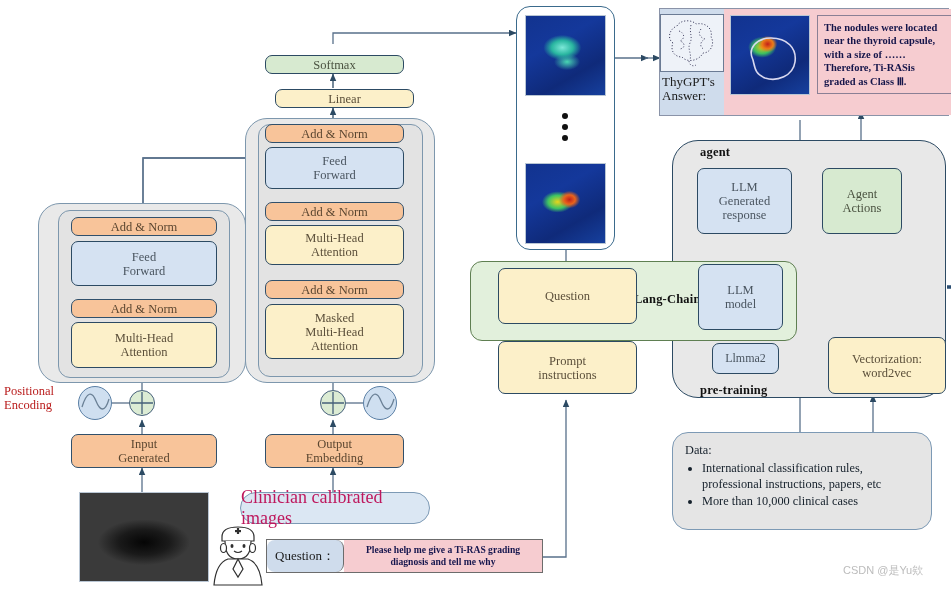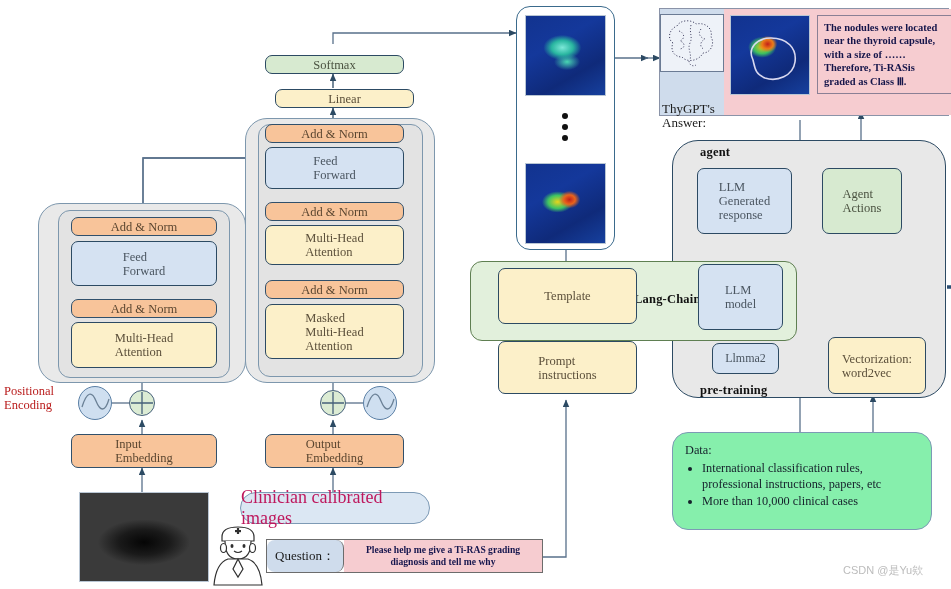--- a/index.html
+++ b/index.html
@@ -3,21 +3,21 @@
 <meta charset="utf-8">
 <style>
   html,body{margin:0;padding:0;background:#ffffff;}
   body{font-family:"Liberation Serif", serif;}
   #root{position:relative;width:951px;height:589px;overflow:hidden;background:#fff;}
 
   
   .node{
     position:absolute;box-sizing:border-box;
     display:flex;align-items:center;justify-content:center;
-    text-align:left;line-height:1.12;
+    text-align:center;line-height:1.12;
     border:1.4px solid #2c4a63;border-radius:7px;
     color:#4a4035;font-family:"Liberation Serif",serif;
     white-space:pre-line;
   }
   .orange{background:#f8c49a;border-color:#31506b;color:#5b4630;}
   .blue  {background:#d5e2f2;border-color:#2c4a63;color:#4a5560;}
   .yellow{background:#fcf0c9;border-color:#2c4a63;color:#5b4f3a;}
   .green {background:#d7ead0;border-color:#2c4a63;color:#4a5240;}
 
   
@@ -90,21 +90,21 @@
   .q-wrap{position:absolute;box-sizing:border-box;display:flex;border:1px solid #6c6c6c;}
   .q-key{background:#cfdcec;display:flex;align-items:center;justify-content:center;
     font-size:13px;color:#1b1b1b;box-sizing:border-box;border-right:1px solid #6c6c6c;border-radius:8px;}
   .q-val{background:#f6ccd0;display:flex;align-items:center;justify-content:center;text-align:center;
     font-weight:bold;font-size:9.6px;color:#16164e;line-height:1.3;box-sizing:border-box;padding:0 6px;
     white-space:pre-line;}
 
   
   .databox{
     position:absolute;box-sizing:border-box;border:1.3px solid #7d9ab5;border-radius:16px;
-    background:#86efac;color:#15202b;font-size:12.3px;line-height:1.3;
+    background:#e5e5e5;color:#15202b;font-size:12.3px;line-height:1.3;
     font-family:"Liberation Serif",serif;padding:10px 12px 11px 12px;
   }
   .databox ul{margin:2px 0 12px 0;padding-left:17px;}
   .databox li{margin-bottom:1px;}
 
   .capsule{
     position:absolute;box-sizing:border-box;border:1.3px solid #7d9ab5;border-radius:18px;
     background:#dbe7f3;display:flex;align-items:center;justify-content:center;
     font-size:18px;color:#be185d;font-family:"Liberation Serif",serif;
   }
@@ -262,21 +262,21 @@
       <path d="M12,1 L12,23 M1,12 L23,12" stroke="#46607a" stroke-width="1.3"></path>
     </svg>
   </div>
   <div class="pe-circle" style="left:363px;top:386px;">
     <svg width="32" height="32" viewBox="0 0 32 32">
       <path d="M3,20 C8,4 13,4 17,14 C21,24 26,26 30,12" fill="none" stroke="#6b8196" stroke-width="1.3"></path>
     </svg>
   </div>
 
   <div class="node orange" style="left:71px;top:434px;width:146px;height:34px;font-size:12.5px;">Input
-Embedding</div>
+Generated</div>
   <div class="node orange" style="left:265px;top:434px;width:139px;height:34px;font-size:12.5px;">Output
 Embedding</div>
 
   <div class="imgbox us-img" style="left:79px;top:492px;width:130px;height:90px;"></div>
 
   <div class="capsule" style="left:240px;top:492px;width:190px;height:32px;">Clinician calibrated images</div>
 
   <div style="position:absolute;left:206px;top:517px;width:64px;height:70px;">
     <svg width="64" height="70" viewBox="0 0 64 70">
       <g fill="#fff" stroke="#2f2f2f" stroke-width="1.2">
@@ -306,21 +306,21 @@
   <div class="group" style="left:516px;top:6px;width:99px;height:244px;background:#ffffff;border-color:#3a6a8c;border-radius:14px;"></div>
   <div class="imgbox heat-a" style="left:525px;top:15px;width:81px;height:81px;"></div>
   <div class="dots" style="left:562px;top:113px;">
       <i></i>
       <i></i>
       <i></i>
     </div>
   <div class="imgbox heat-b" style="left:525px;top:163px;width:81px;height:81px;"></div>
 
   <div class="answer-wrap" style="left:659px;top:8px;width:290px;height:108px;">
-    <div class="answer-left" style="width:74px;gap:27px;">
+    <div class="answer-left" style="width:74px;">
       <div style="width:62px;height:56px;border:1px solid #6b7b94;background:#eef2f8;">
         <svg width="60" height="54" viewBox="0 0 60 54">
           <path d="M12,28 C6,24 8,14 16,11 C19,5 30,4 35,9 C45,7 52,14 50,22
                    C54,28 50,38 42,38 C38,46 26,48 21,42 C13,42 9,35 12,28 Z" fill="none" stroke="#3b3b5c" stroke-width="1" stroke-dasharray="1.1 1.9"></path>
           <path d="M30,10 C28,18 32,22 29,28 C26,34 31,38 29,45" fill="none" stroke="#3b3b5c" stroke-width="0.9" stroke-dasharray="1.1 1.9"></path>
           <path d="M18,16 C24,18 24,24 19,26 C25,28 24,34 18,34" fill="none" stroke="#3b3b5c" stroke-width="0.9" stroke-dasharray="1.1 1.9"></path>
           <path d="M40,14 C36,19 40,23 44,24 C38,27 39,33 43,34" fill="none" stroke="#3b3b5c" stroke-width="0.9" stroke-dasharray="1.1 1.9"></path>
           <path d="M28,46 C28,50 32,52 35,50" fill="none" stroke="#3b3b5c" stroke-width="0.9" stroke-dasharray="1.1 1.9"></path>
         </svg>
       </div>
@@ -347,28 +347,28 @@
 
   <div class="node blue" style="left:697px;top:168px;width:95px;height:66px;font-size:12.5px;">LLM
 Generated
 response</div>
   <div class="node green" style="left:822px;top:168px;width:80px;height:66px;font-size:12.5px;">Agent
 Actions</div>
 
   <div class="group lang" style="left:470px;top:261px;width:327px;height:80px;"></div>
   <div class="glabel" style="left:634px;top:258px;margin-top:34px;">Lang-Chain</div>
 
-  <div class="node yellow" style="left:498px;top:268px;width:139px;height:56px;font-size:12.5px;">Template</div>
+  <div class="node yellow" style="left:498px;top:268px;width:139px;height:56px;font-size:12.5px;">Question</div>
   <div class="node blue" style="left:698px;top:264px;width:85px;height:66px;font-size:12.5px;">LLM
 model</div>
   <div class="node yellow" style="left:498px;top:341px;width:139px;height:53px;font-size:12.5px;">Prompt
 instructions</div>
 
   <div class="node blue" style="left:712px;top:343px;width:67px;height:31px;font-size:12px;">Llmma2</div>
-  <div class="node yellow" style="left:828px;top:337px;width:98px;height:57px;font-size:12.5px;">Vectorization:
+  <div class="node yellow" style="left:828px;top:337px;width:118px;height:57px;font-size:12.5px;">Vectorization:
 word2vec</div>
 
   <div class="databox" style="left:672px;top:432px;width:260px;height:98px;">
     <div>Data:</div>
     <ul>
       <li>International classification rules, professional instructions, papers, etc</li>
       <li>More than 10,000 clinical cases</li>
     </ul>
   </div>
 

